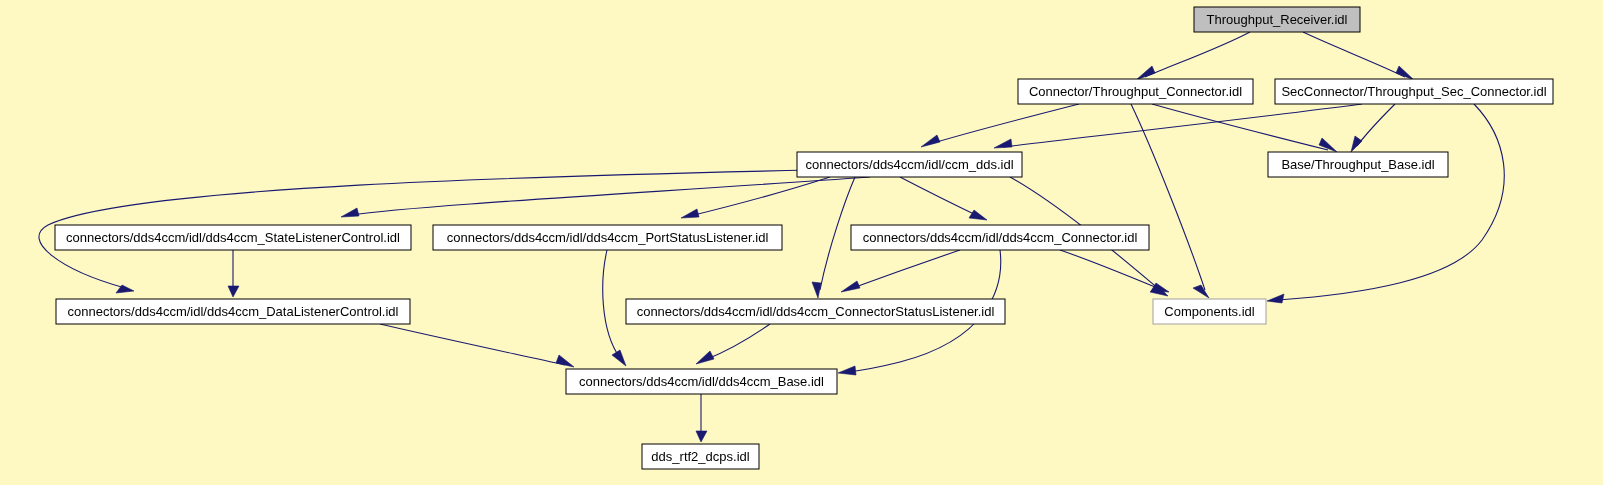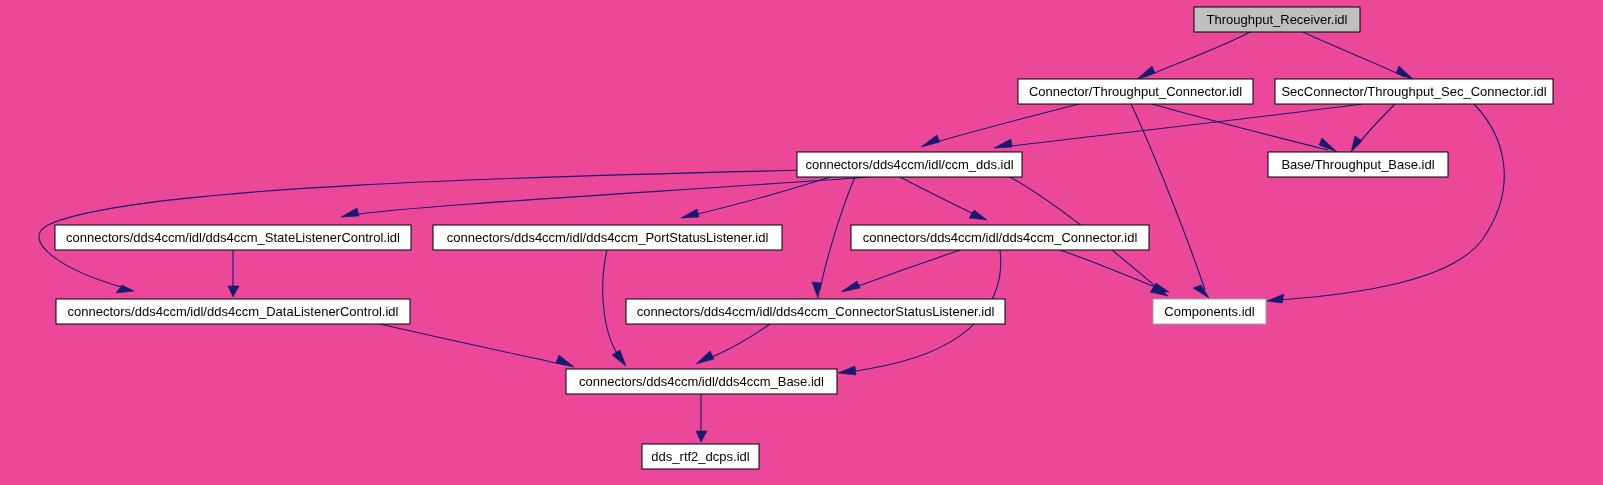--- a/index.html
+++ b/index.html
@@ -10,21 +10,21 @@
   body {
     width: 1603px;
     height: 485px;
     font-family: "Liberation Sans", sans-serif;
     overflow: hidden;
   }
   #graph-root {
     position: relative;
     width: 1603px;
     height: 485px;
-    background: #ec4899;
+    background: #fef9c3;
   }
   svg#graph-svg {
     position: absolute;
     left: 0;
     top: 0;
     width: 1603px;
     height: 485px;
     display: block;
   }
   .node-rect {

